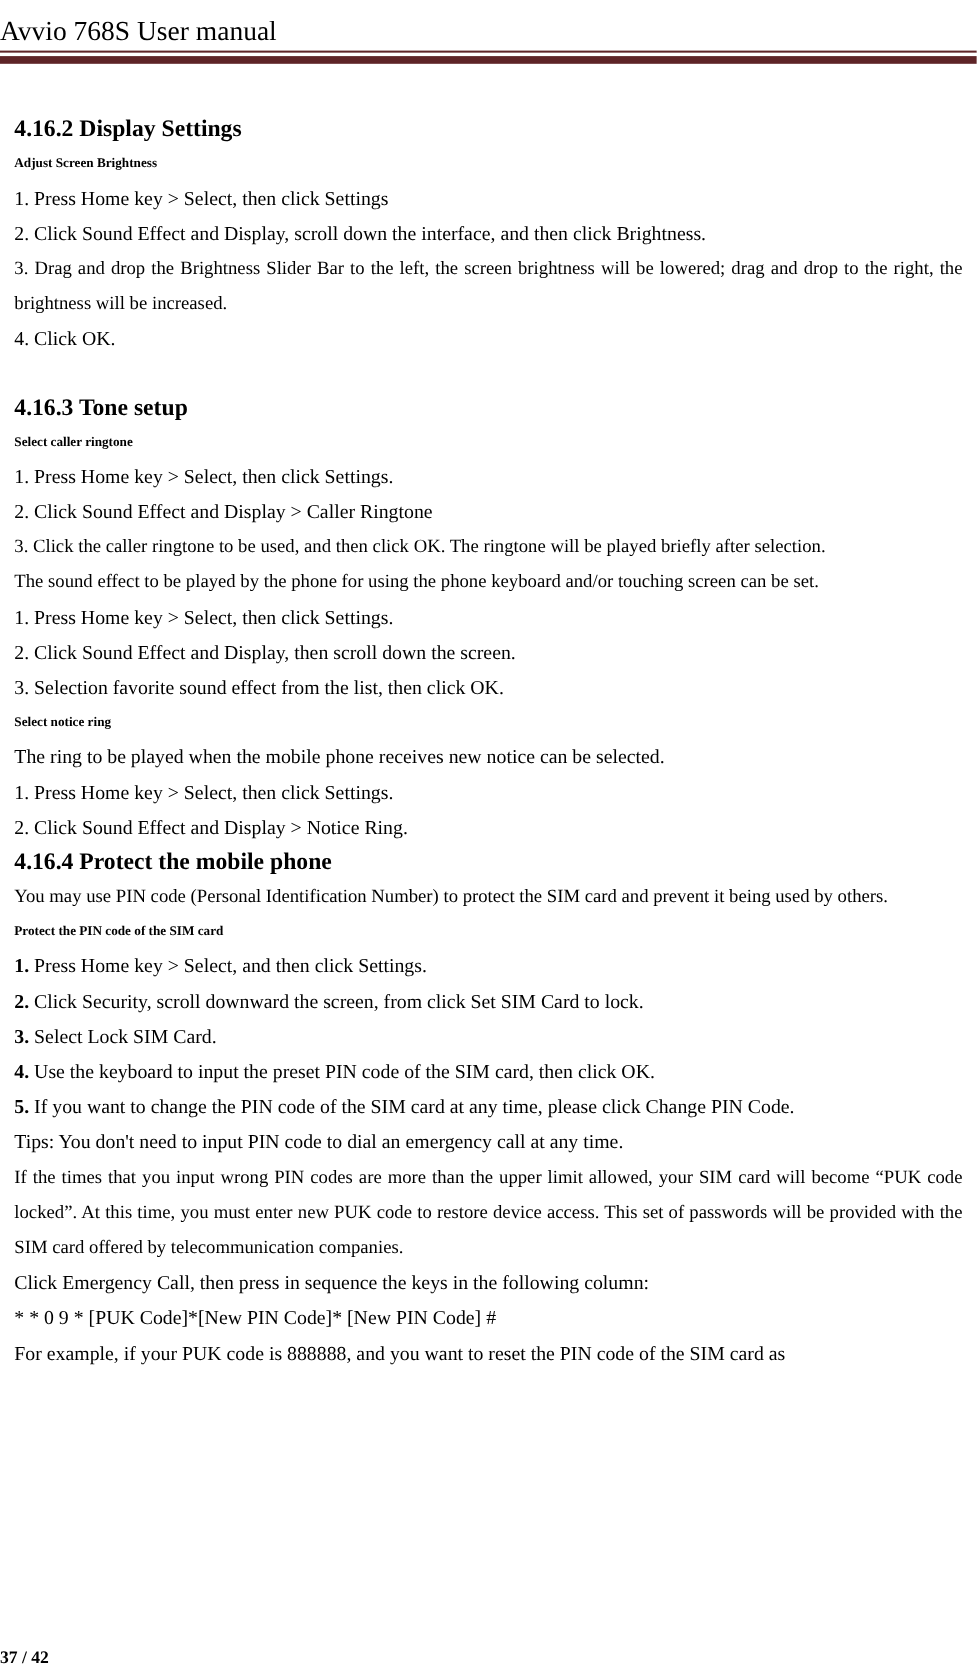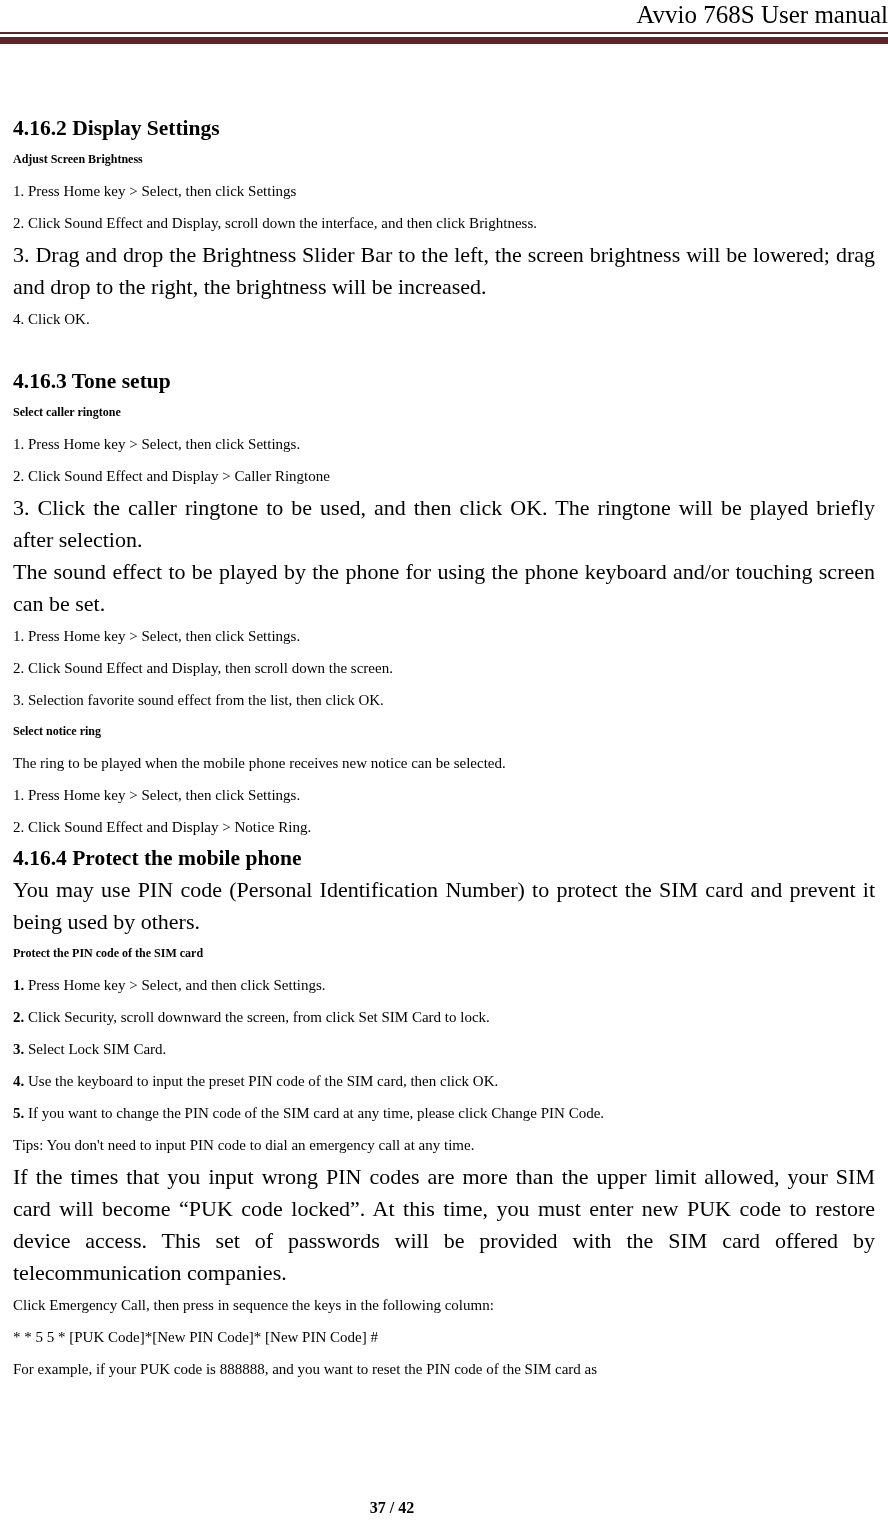--- a/index.html
+++ b/index.html
@@ -12,22 +12,22 @@
     height: 1525px;
     font-family: "Liberation Serif", "DejaVu Serif", serif;
     color: #000000;
     overflow: hidden;
     position: relative;
   }
 
   
   .page-header {
     width: 888px;
-    text-align: right;
-    padding-top: 0;
+    text-align: left;
+    padding-top: 14px;
   }
   .page-header .title {
     font-size: 25px;
     line-height: 29px;
     letter-spacing: 0px;
     font-weight: normal;
     display: inline-block;
   }
   .header-rule {
     margin-top: 3px;
@@ -46,46 +46,46 @@
   .header-rule .thick {
     height: 7px;
     background: #5E2427;
     width: 888px;
   }
 
   
   .content {
     position: absolute;
     left: 13px;
-    top: 113px;
+    top: 102px;
     width: 862px;
   }
 
   .h-section {
     font-weight: bold;
     font-size: 21.5px;
     line-height: 31px;
     margin: 0;
     white-space: nowrap;
   }
   .h-sub {
     font-weight: bold;
     font-size: 12px;
     line-height: 31px;
     margin: 0;
     white-space: nowrap;
   }
   .line {
-    font-size: 15px;
+    font-size: 18px;
     line-height: 32px;
     margin: 0;
     white-space: nowrap;
   }
   .para {
-    font-size: 22px;
+    font-size: 17px;
     line-height: 32px;
     margin: 0;
     text-align: justify;
     text-align-last: left;
     -webkit-hyphens: none;
     hyphens: none;
   }
   .para.full {
     text-align: justify;
   }
@@ -95,21 +95,21 @@
   .num {
     font-weight: bold;
   }
 
   
   .page-footer {
     position: absolute;
     left: 0;
     top: 1498px;
     width: 784px;
-    text-align: center;
+    text-align: left;
   }
   .page-footer .pageno {
     font-size: 16px;
     font-weight: bold;
     line-height: 20px;
   }
 </style>
 </head>
 <body>
 
@@ -154,20 +154,20 @@
   <div class="line"><span class="num">1.</span><span> Press Home key &gt; Select, and then click Settings.</span></div>
   <div class="line"><span class="num">2.</span><span> Click Security, scroll downward the screen, from click Set SIM Card to lock.</span></div>
   <div class="line"><span class="num">3.</span><span> Select Lock SIM Card.</span></div>
   <div class="line"><span class="num">4.</span><span> Use the keyboard to input the preset PIN code of the SIM card, then click OK.</span></div>
   <div class="line"><span class="num">5.</span><span> If you want to change the PIN code of the SIM card at any time, please click Change PIN Code.</span></div>
 
   <div class="line">Tips: You don't need to input PIN code to dial an emergency call at any time.</div>
 
   <div class="para full">If the times that you input wrong PIN codes are more than the upper limit allowed, your SIM card will become “PUK code locked”. At this time, you must enter new PUK code to restore device access. This set of passwords will be provided with the SIM card offered by telecommunication companies.</div>
   <div class="line">Click Emergency Call, then press in sequence the keys in the following column:</div>
-  <div class="line">* * 5 5 * [PUK Code]*[New PIN Code]* [New PIN Code] #</div>
+  <div class="line">* * 0 9 * [PUK Code]*[New PIN Code]* [New PIN Code] #</div>
   <div class="line">For example, if your PUK code is 888888, and you want to reset the PIN code of the SIM card as</div>
 
 </div>
 
 <div class="page-footer">
   <span class="pageno">37 / 42</span>
 </div>
 
 </body></html>

